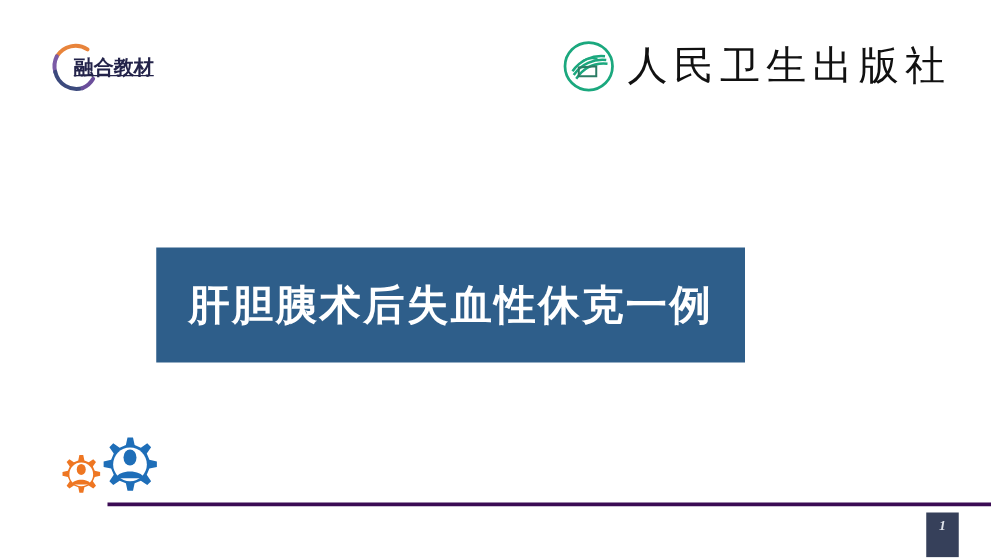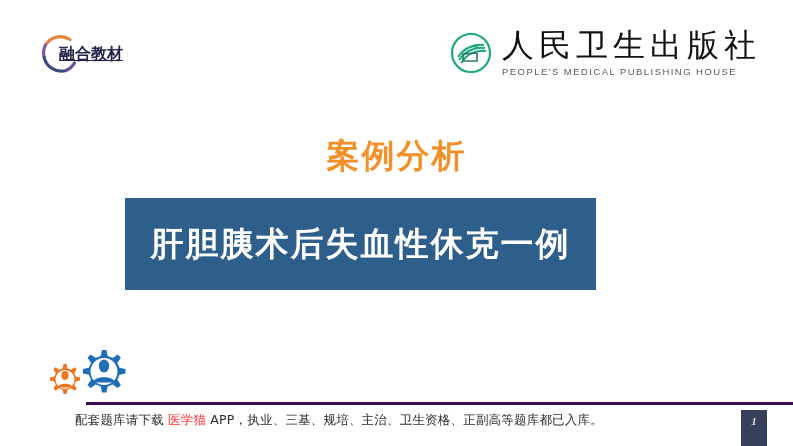--- a/index.html
+++ b/index.html
@@ -192,25 +192,23 @@
         <circle cx="21" cy="21" r="19" fill="none" stroke="#1BA87E" stroke-width="2.2"></circle>
         <path d="M8 25 C14 16, 24 12, 34 13" fill="none" stroke="#1BA87E" stroke-width="2"></path>
         <path d="M9 28 C15 19, 25 15, 35 16" fill="none" stroke="#1BA87E" stroke-width="2"></path>
         <path d="M11 31 C17 22, 26 18, 36 19" fill="none" stroke="#1BA87E" stroke-width="2"></path>
         <path d="M13 22 L13 29 L27 29 L27 21 Z" fill="none" stroke="#2b7c64" stroke-width="1.6"></path>
         <path d="M15 18 C18 15, 23 14, 28 15" fill="none" stroke="#1BA87E" stroke-width="1.6"></path>
       </svg>
     </span>
     <span class="pub-text">
       <span class="pub-cn">人民卫生出版社</span>
-      <span class="pub-en">PEOPLE'S MEDICAL PUBLISHING HOUSE</span>
     </span>
   </div>
 
-  <div class="kicker">案例分析</div>
 
   <div class="title-banner">
     <span class="banner-text">肝胆胰术后失血性休克一例</span>
   </div>
 
   <div class="gears">
     <svg width="110" height="56" viewBox="0 0 110 56">
       <g transform="translate(8,16)">
         <path d="M17.5 0 l3.1 0 .9 4.3 3.5 1.5 3.6-2.5 2.2 2.2 -2.5 3.6 1.5 3.5 4.3 .9 0 3.1 -4.3 .9 -1.5 3.5 2.5 3.6 -2.2 2.2 -3.6-2.5 -3.5 1.5 -.9 4.3 -3.1 0 -.9-4.3 -3.5-1.5 -3.6 2.5 -2.2-2.2 2.5-3.6 -1.5-3.5 -4.3-.9 0-3.1 4.3-.9 1.5-3.5 -2.5-3.6 2.2-2.2 3.6 2.5 3.5-1.5 z" fill="#EE7622"></path>
         <circle cx="19" cy="15.5" r="9.5" fill="#ffffff"></circle>
@@ -221,21 +219,18 @@
         <path d="M24 0 l4.4 0 1.3 6 5 2.1 5.1-3.5 3.1 3.1 -3.5 5.1 2.1 5 6 1.3 0 4.4 -6 1.3 -2.1 5 3.5 5.1 -3.1 3.1 -5.1-3.5 -5 2.1 -1.3 6 -4.4 0 -1.3-6 -5-2.1 -5.1 3.5 -3.1-3.1 3.5-5.1 -2.1-5 -6-1.3 0-4.4 6-1.3 2.1-5 -3.5-5.1 3.1-3.1 5.1 3.5 5-2.1 z" fill="#1E6EB8"></path>
         <circle cx="26" cy="21.5" r="13.5" fill="#ffffff"></circle>
         <ellipse cx="26" cy="16" rx="5.2" ry="6.4" fill="#1E6EB8"></ellipse>
         <path d="M15 32.5 C16.5 25.5, 35.5 25.5, 37 32.5 Z" fill="#1E6EB8"></path>
       </g>
     </svg>
   </div>
 
   <div class="footer-rule"></div>
 
-  <div class="footer-note">
-    <span>配套题库请下载 </span><span class="brand">医学猫</span><span> APP，执业、三基、规培、主治、卫生资格、正副高等题库都已入库。</span>
-  </div>
 
   <div class="page-badge">
     <span class="num">1</span>
   </div>
 
 </div>
 
 </body></html>

